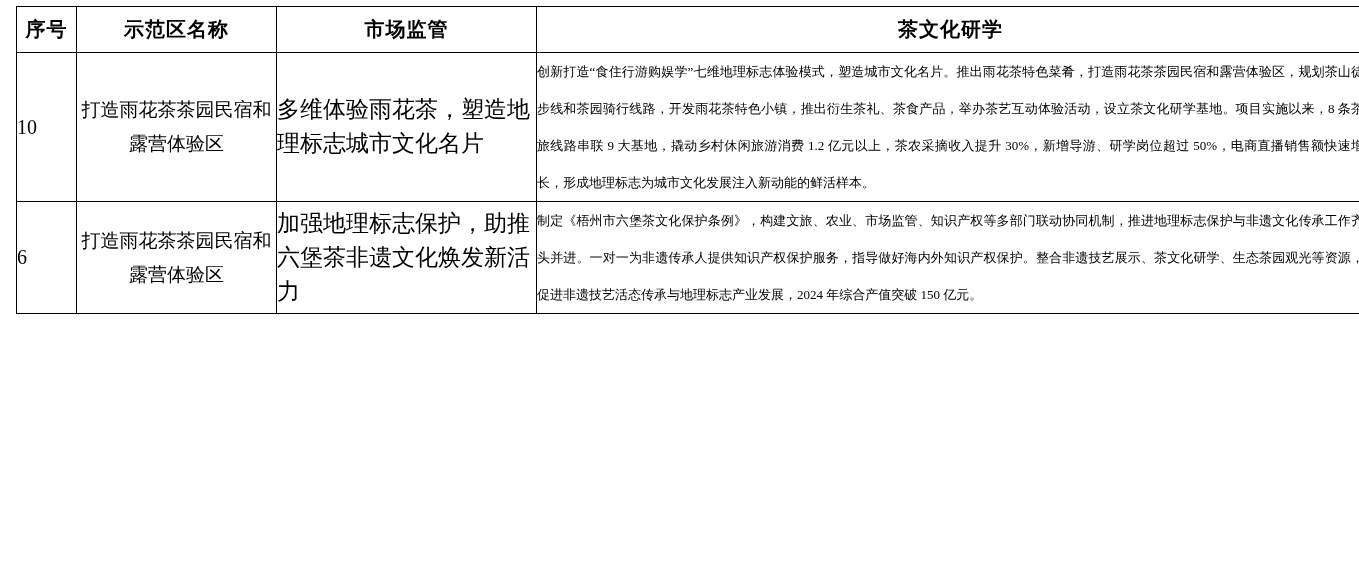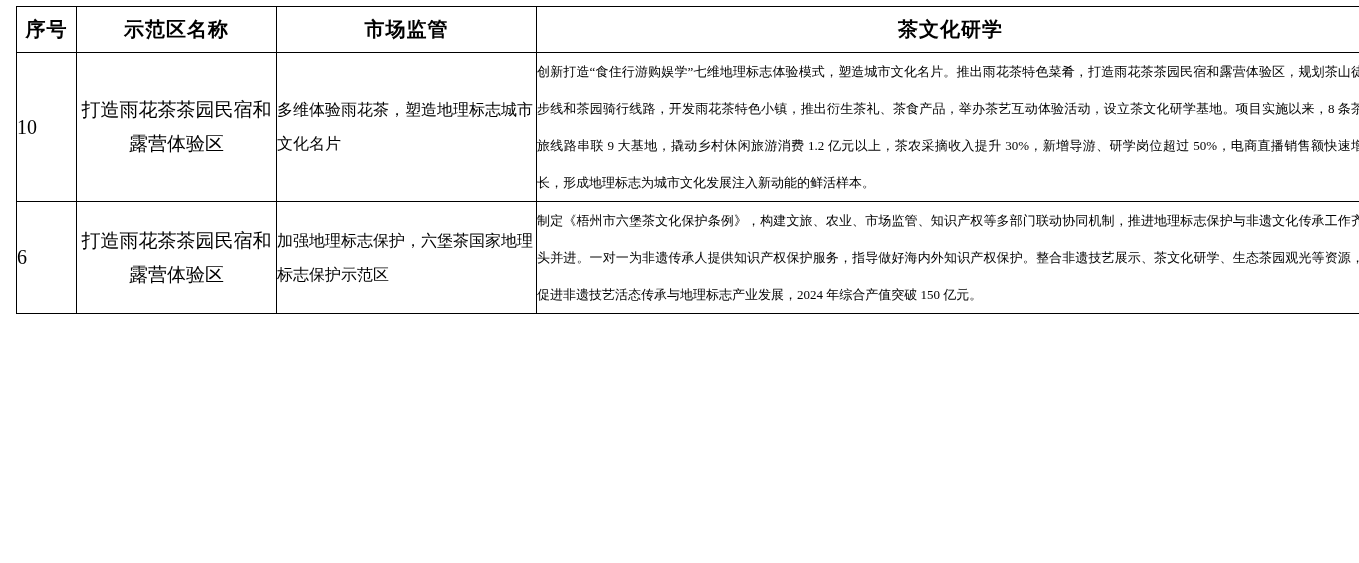--- a/index.html
+++ b/index.html
@@ -49,21 +49,21 @@
     font-size: 20px;
   }
   td.zone-cell {
     text-align: center;
     font-size: 19px;
     line-height: 34px;
     padding: 4px 8px;
   }
   td.case-cell {
     text-align: left;
-    font-size: 16px;
+    font-size: 23px;
     line-height: 34px;
     padding: 4px 10px;
   }
   td.digest-cell {
     text-align: justify;
     text-justify: inter-ideograph;
     font-size: 13px;
     line-height: 37px;
     padding: 8px 12px 8px 10px;
     margin-left: 18px;
@@ -103,21 +103,21 @@
         <td class="digest-cell">
           <span class="digest-inner">创新打造“食住行游购娱学”七维地理标志体验模式，塑造城市文化名片。推出雨花茶特色菜肴，打造雨花茶茶园民宿和露营体验区，规划茶山徒步线和茶园骑行线路，开发雨花茶特色小镇，推出衍生茶礼、茶食产品，举办茶艺互动体验活动，设立茶文化研学基地。项目实施以来，8 条茶旅线路串联 9 大基地，撬动乡村休闲旅游消费 1.2 亿元以上，茶农采摘收入提升 30%，新增导游、研学岗位超过 50%，电商直播销售额快速增长，形成地理标志为城市文化发展注入新动能的鲜活样本。</span>
         </td>
       </tr>
       <tr>
         <td class="index-cell">6</td>
         <td class="zone-cell">
           <span class="zone-inner">打造雨花茶茶园民宿和露营体验区</span>
         </td>
         <td class="case-cell">
-          <span class="case-inner">加强地理标志保护，六堡茶国家地理标志保护示范区</span>
+          <span class="case-inner">加强地理标志保护，助推六堡茶非遗文化焕发新活力</span>
         </td>
         <td class="digest-cell">
           <span class="digest-inner">制定《梧州市六堡茶文化保护条例》，构建文旅、农业、市场监管、知识产权等多部门联动协同机制，推进地理标志保护与非遗文化传承工作齐头并进。一对一为非遗传承人提供知识产权保护服务，指导做好海内外知识产权保护。整合非遗技艺展示、茶文化研学、生态茶园观光等资源，促进非遗技艺活态传承与地理标志产业发展，2024 年综合产值突破 150 亿元。</span>
         </td>
       </tr>
     </tbody>
   </table>
 </div>
 
 </body></html>

